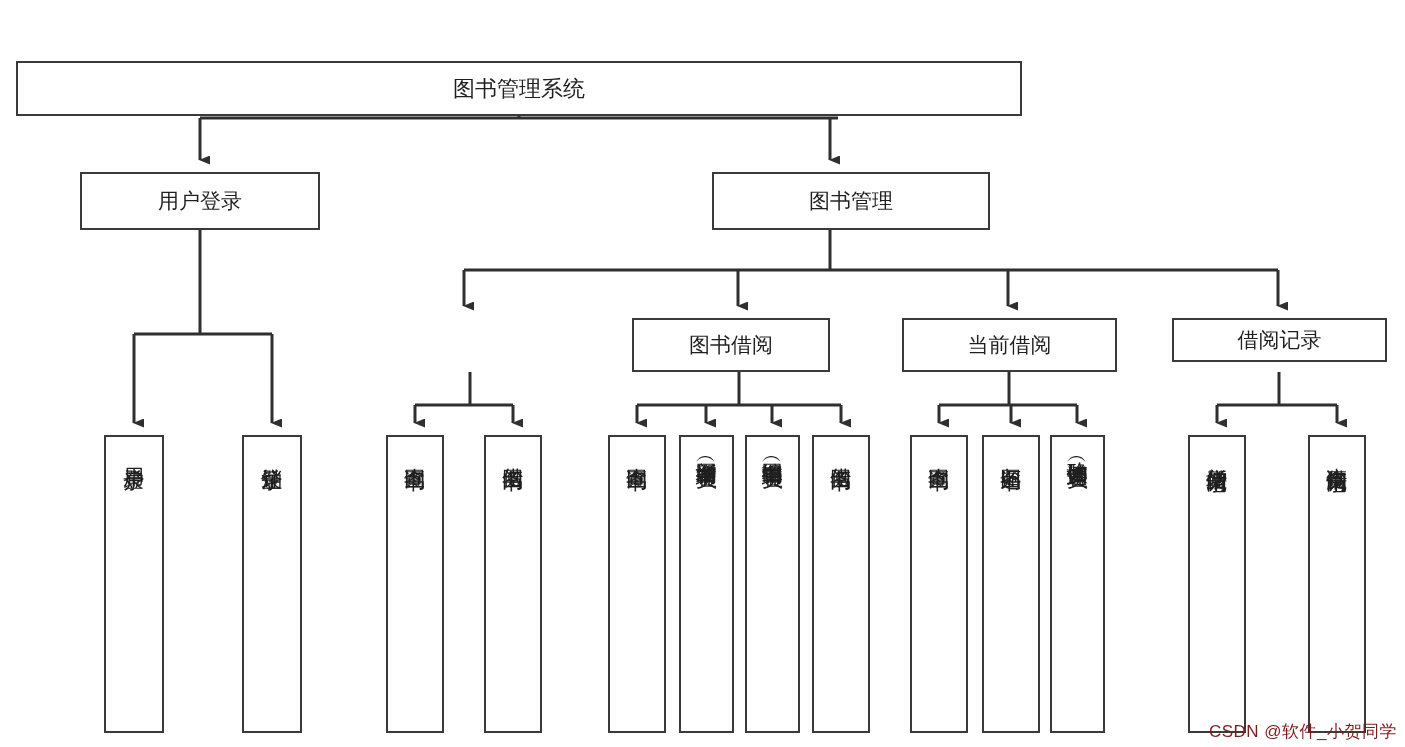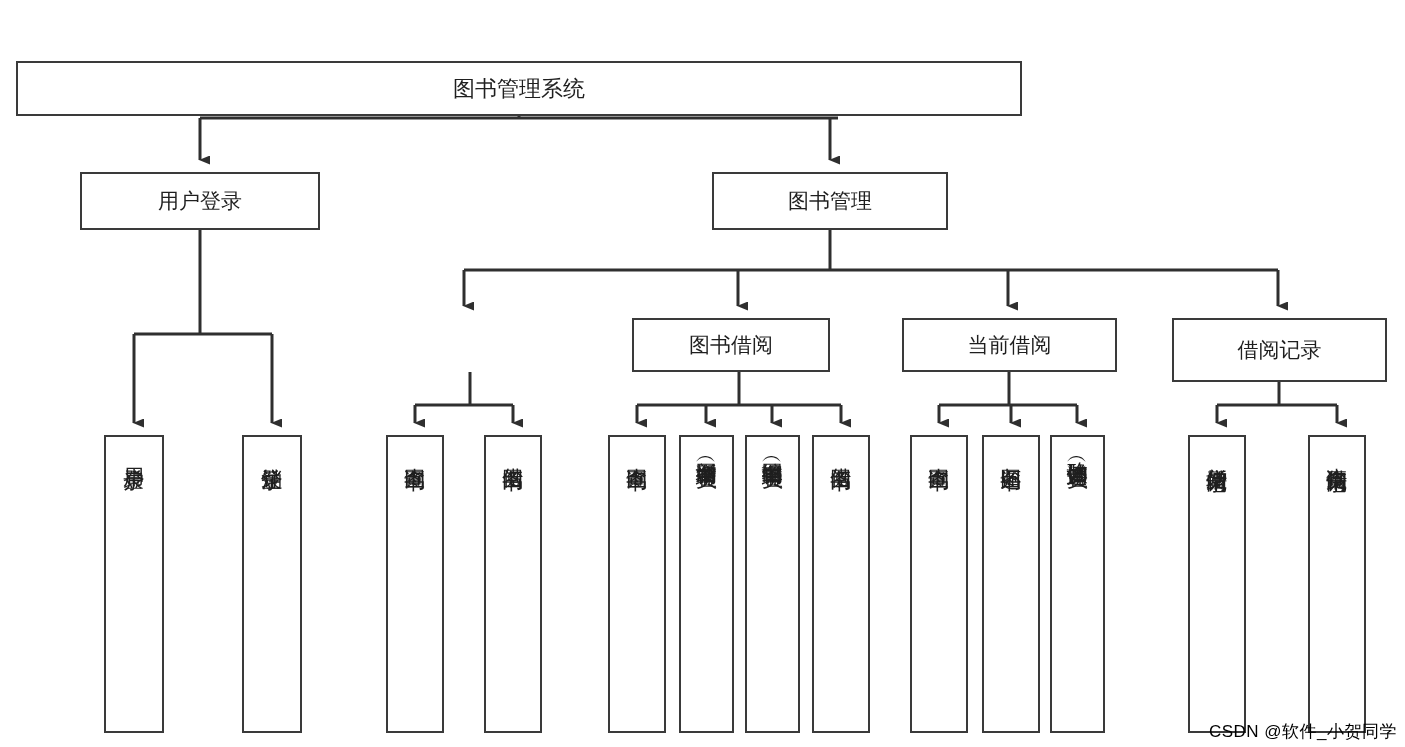--- a/index.html
+++ b/index.html
@@ -57,21 +57,21 @@
     white-space: nowrap;
   }
   .node-label {
     white-space: nowrap;
   }
   #watermark {
     position: absolute;
     right: 8px;
     bottom: 4px;
     font-size: 17px;
-    color: #000000;
+    color: #7f1d1d;
     white-space: nowrap;
     letter-spacing: 0.5px;
   }
 </style>
 </head>
 <body>
 
 <div id="diagram-root">
 
   <svg id="edge-layer" viewBox="0 0 1405 747" width="1405" height="747" xmlns="http://www.w3.org/2000/svg">
@@ -125,31 +125,31 @@
     </g>
   </svg>
 
   <div class="node root-node" style="left:16px; top:13px; width:1006px; height:55px;margin-top:48px;">
     <span class="node-label">图书管理系统</span>
   </div>
 
   <div class="node level1-node" style="left:80px; top:172px; width:240px; height:58px;">
     <span class="node-label">用户登录</span>
   </div>
-  <div class="node level1-node" style="left:712px; top:172px; width:236px; height:58px;">
+  <div class="node level1-node" style="left:712px; top:172px; width:278px; height:58px;">
     <span class="node-label">图书管理</span>
   </div>
 
   <div class="node level2-node" style="left:632px; top:318px; width:198px; height:54px;">
     <span class="node-label">图书借阅</span>
   </div>
   <div class="node level2-node" style="left:902px; top:318px; width:215px; height:54px;">
     <span class="node-label">当前借阅</span>
   </div>
-  <div class="node level2-node" style="left:1172px; top:318px; width:215px; height:64px;">
+  <div class="node level2-node" style="left:1172px; top:318px; width:215px; height:44px;">
     <span class="node-label">借阅记录</span>
   </div>
 
   <div class="node leaf-node" style="left:104px; top:435px; width:60px; height:298px;">
     <span class="leaf-label">用户登录</span>
   </div>
   <div class="node leaf-node" style="left:242px; top:435px; width:60px; height:298px;">
     <span class="leaf-label">注销登录</span>
   </div>
   <div class="node leaf-node" style="left:386px; top:435px; width:58px; height:298px;">

